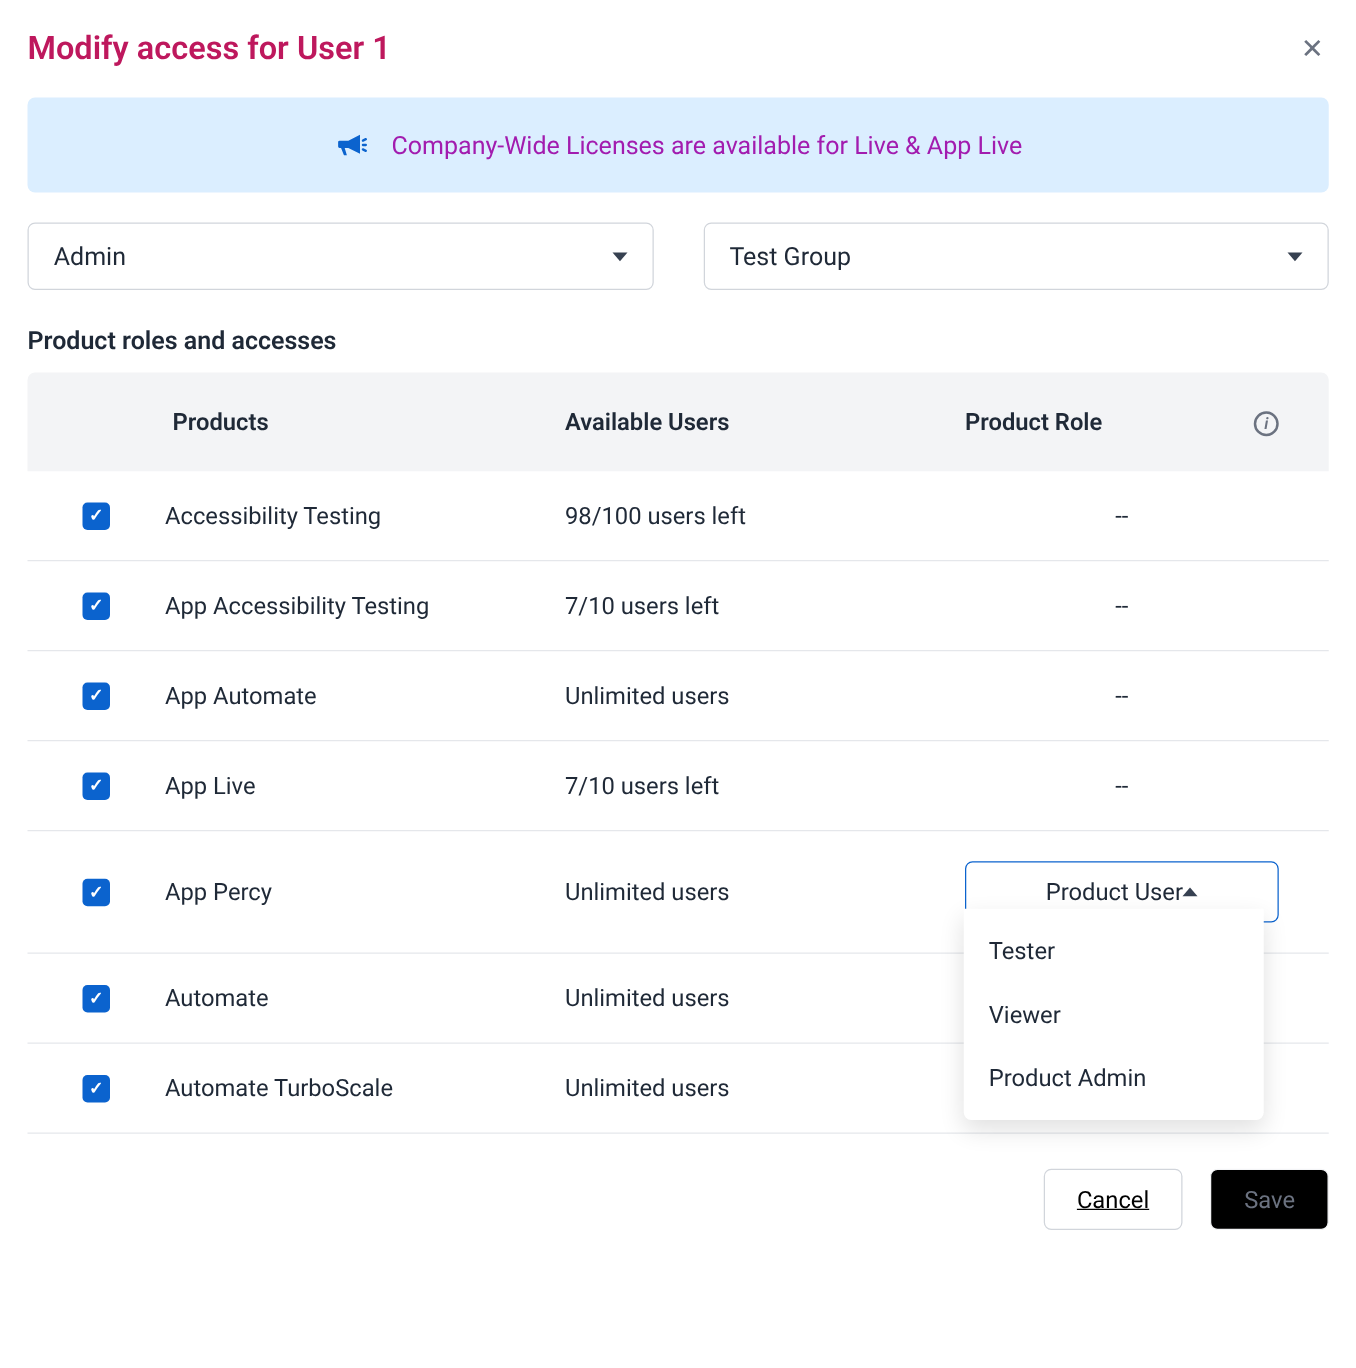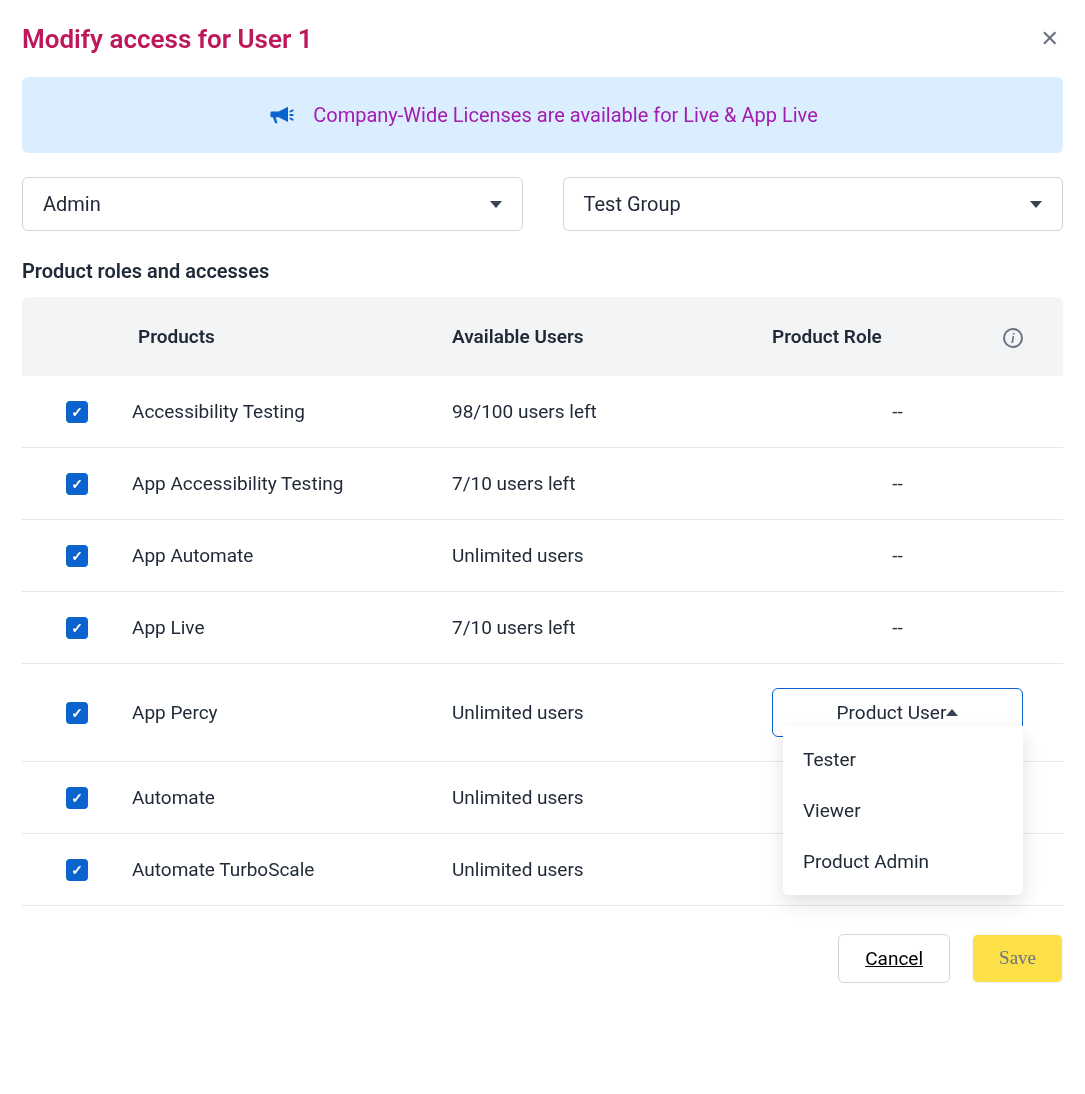--- a/index.html
+++ b/index.html
@@ -160,21 +160,21 @@
     display: flex;
     justify-content: center;
     align-items: center;
     cursor: pointer;
     font-size: 19px;
     background: #fff;
     margin-right: 40px;
   }
   .dropdown {
     position: absolute;
-    right: 40px;
+    right: 52px;
     top: 62px;
     width: 240px;
     background: #fff;
     border-radius: 0 0 6px 6px;
     box-shadow: 0 8px 20px rgba(0,0,0,0.12);
     z-index: 10;
     padding: 8px 0;
   }
   .dropdown-item {
     padding: 14px 20px;
@@ -194,24 +194,23 @@
     border-radius: 6px;
     cursor: pointer;
   }
   .btn-cancel {
     background: #fff;
     border: 1px solid #d1d5db;
     color: #000000;
     text-decoration: underline;
   }
   .btn-save {
-    background: #fde047;
+    background: #000000;
     border: 1px solid #f3f4f6;
     color: #6b7280;
-    font-family: Liberation Serif, serif;
   }
 </style>
 </head>
 <body>
 
 <div class="header">
   <div class="title">Modify access for User 1</div>
   <div class="close-icon">✕</div>
 </div>
 

